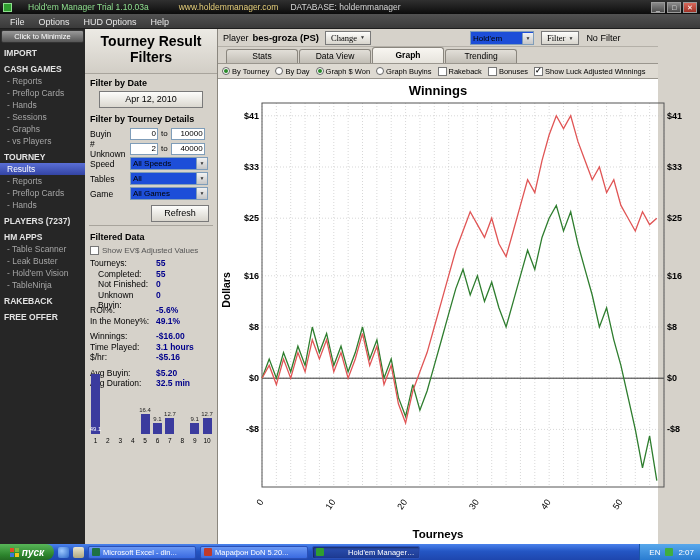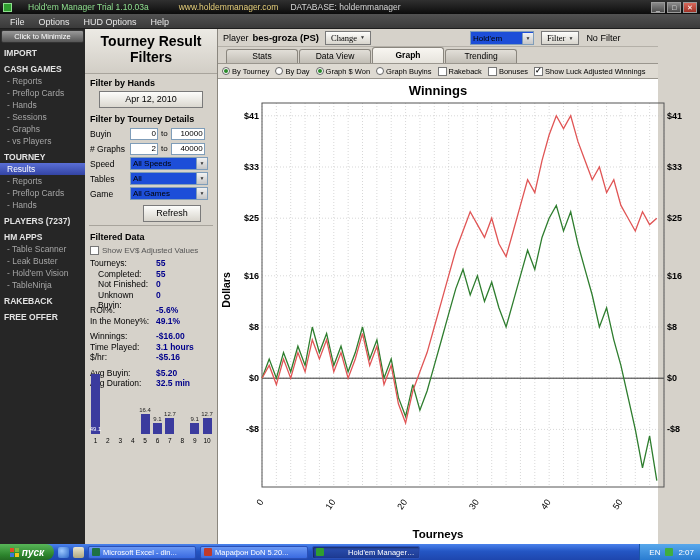--- a/index.html
+++ b/index.html
@@ -33,21 +33,21 @@
   .fp-title { font-weight:bold; text-align:center; font-size:14px; padding:4px 0 8px; background:linear-gradient(#eceae4,#d2cec6); border-bottom:1px solid #a8a49c; }
   .fp-section { font-weight:bold; font-size:9px; padding:4px 0 2px 5px; }
   .date-btn { width:104px; height:17px; margin:1px auto 2px; background:linear-gradient(#fdfdfb,#dbd8d0); border:1px solid #7a7a7a; text-align:center; line-height:15px; font-size:9px; }
   .fp-row { display:flex; align-items:center; padding-left:5px; height:15px; }
   .fp-label { width:40px; font-size:8.5px; flex:none; }
   .fp-input { width:28px; height:12px; background:#fff; border:1px solid #7f9db9; font-size:8px; font-family:"Liberation Sans",sans-serif; text-align:right; padding-right:1px; }
   .fp-input.wide { width:34px; }
   .fp-to { margin:0 3px; font-size:8px; }
   .fp-select { width:78px; height:13px; background:#1d4ed8; border:1px solid #7f9db9; display:flex; align-items:center; justify-content:space-between; font-size:8px; padding-left:2px; }
   .dd-arrow { width:11px; height:11px; flex:none; background:linear-gradient(#f2f2f2,#c6c6c6); border-left:1px solid #7f9db9; font-size:5px; text-align:center; line-height:11px; color:#333; }
-  .refresh-btn { width:58px; height:17px; margin:4px 16px 3px auto; background:linear-gradient(#fdfdfb,#d8d5cd); border:1px solid #7a7a7a; text-align:center; line-height:15px; font-size:9px; }
+  .refresh-btn { width:58px; height:17px; margin:4px 8px 3px auto; background:linear-gradient(#fdfdfb,#d8d5cd); border:1px solid #7a7a7a; text-align:center; line-height:15px; font-size:9px; }
   .fp-divider { height:1px; background:#a8a49c; margin:2px 4px; }
   .fp-check-row { display:flex; align-items:center; gap:3px; padding:2px 0 3px 5px; color:#555; font-size:8px; }
   .checkbox { width:9px; height:9px; background:#fff; border:1px solid #777; position:relative; flex:none; }
   .checkbox .check-glyph { position:absolute; top:-2px; left:0px; font-size:8px; font-weight:bold; color:#111; }
   .stat-row { display:flex; padding-left:5px; height:10.5px; line-height:10.5px; font-size:8.5px; }
   .stat-row.indent { padding-left:13px; }
   .stat-row.gap { margin-top:5px; }
   .stat-label { width:66px; flex:none; }
   .stat-row.indent .stat-label { width:58px; }
   .stat-value { color:#00008b; font-weight:bold; }
@@ -145,32 +145,32 @@
     <div class="sb-sub">- Table Scanner</div>
     <div class="sb-sub">- Leak Buster</div>
     <div class="sb-sub">- Hold'em Vision</div>
     <div class="sb-sub">- TableNinja</div>
     <div class="sb-header">RAKEBACK</div>
     <div class="sb-header">FREE OFFER</div>
   </div>
 
   <div id="filter-panel">
     <div class="fp-title">Tourney Result Filters</div>
-    <div class="fp-section">Filter by Hands</div>
+    <div class="fp-section">Filter by Date</div>
     <div class="date-btn">Apr 12, 2010</div>
     <div class="fp-section">Filter by Tourney Details</div>
 
     <div class="fp-row">
       <span class="fp-label">Buyin</span>
       <input class="fp-input" value="0" style="">
       <span class="fp-to">to</span>
       <input class="fp-input wide" value="10000" style="">
     </div>
     <div class="fp-row">
-      <span class="fp-label"># Graphs</span>
+      <span class="fp-label"># Unknown</span>
       <input class="fp-input" value="2" style="">
       <span class="fp-to">to</span>
       <input class="fp-input wide" value="40000" style="">
     </div>
     <div class="fp-row">
       <span class="fp-label">Speed</span>
       <div class="fp-select">
         <span>All Speeds</span>
         <span class="dd-arrow">▼</span>
       </div>

